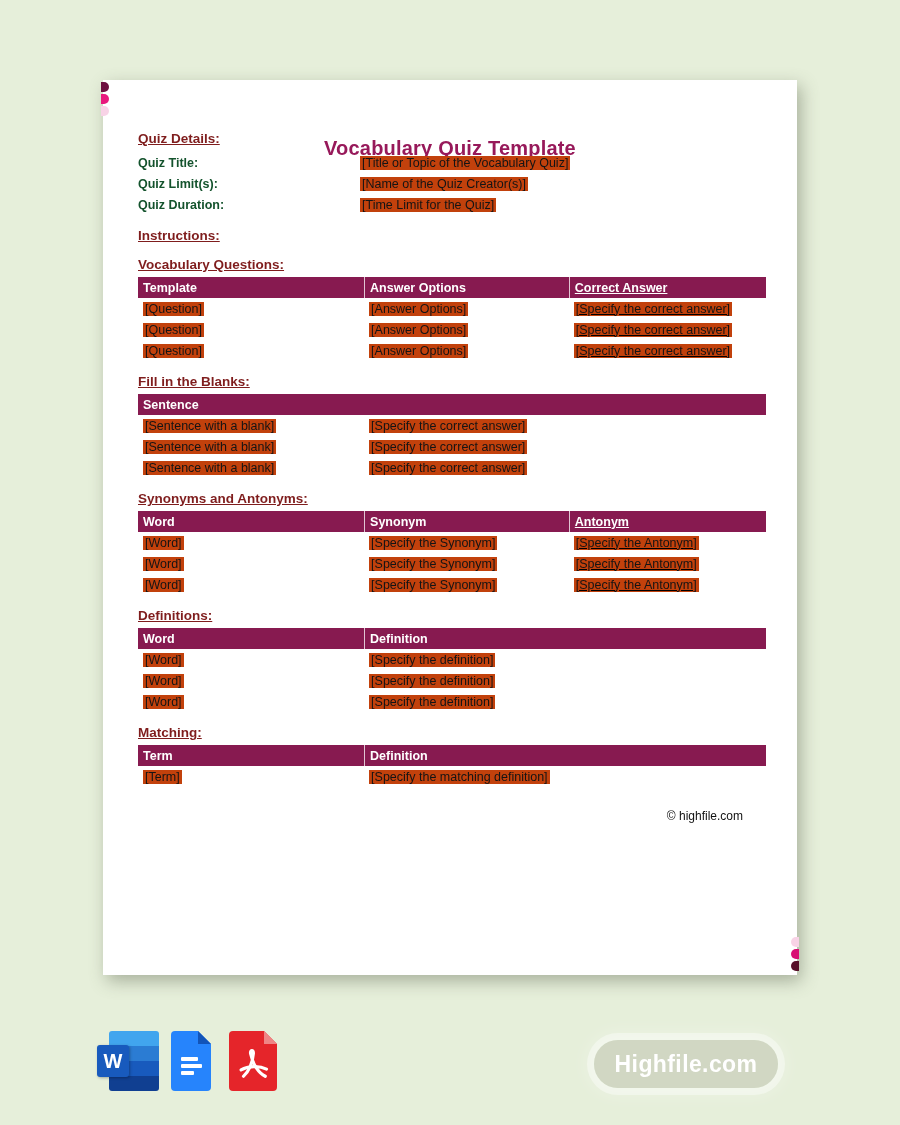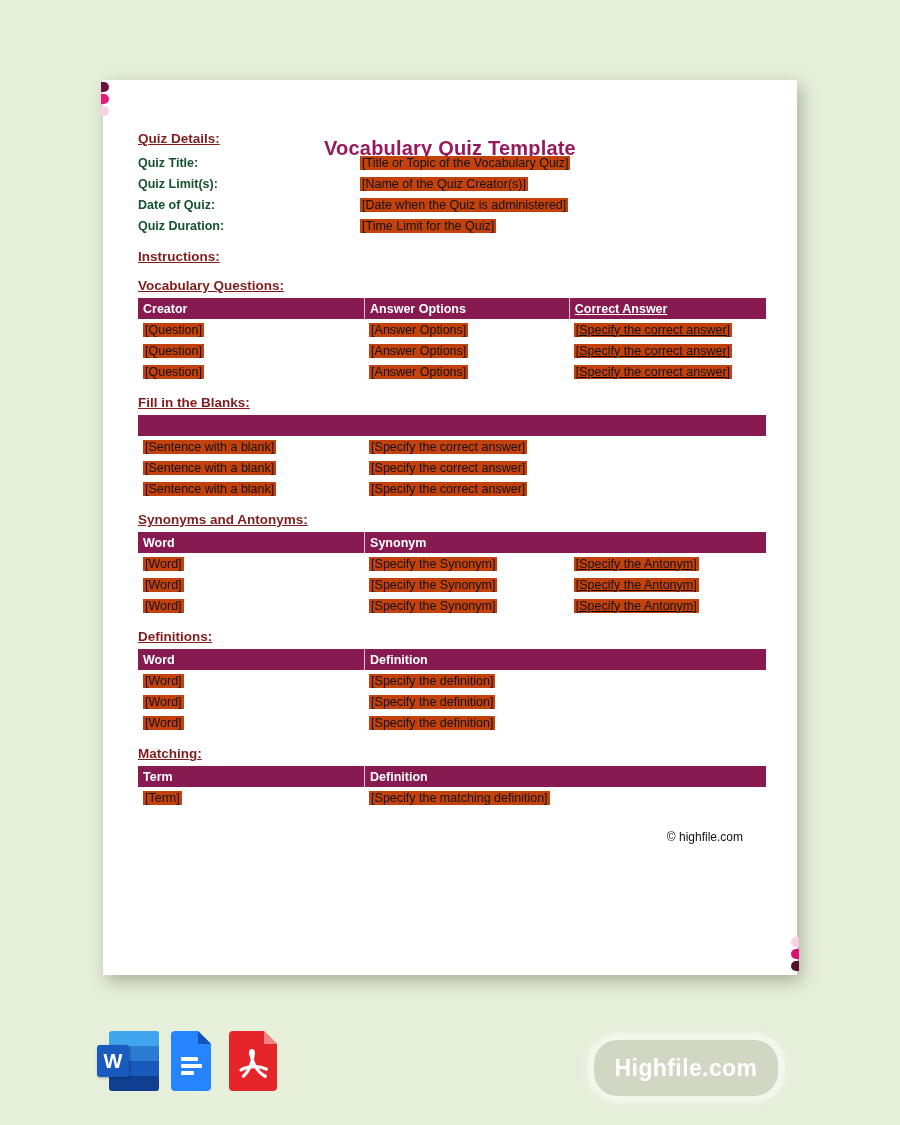--- a/index.html
+++ b/index.html
@@ -69,21 +69,21 @@
   .docs-line{position:absolute;left:10px;height:3.5px;background:#fff;border-radius:1px;}
   .dl1{top:26px;width:17px;}.dl2{top:33px;width:21px;}.dl3{top:40px;width:13px;}
   .pdf-icon{width:48px;margin-left:18px;}
   .pdf-body{position:absolute;inset:0;background:#e5252a;border-radius:4px;
             clip-path:polygon(0 0,calc(100% - 13px) 0,100% 13px,100% 100%,0 100%);}
   .pdf-fold{position:absolute;top:0;right:0;width:13px;height:13px;background:#ef8585;
             clip-path:polygon(0 0,100% 100%,0 100%);}
   .pdf-mark{position:absolute;left:5px;top:12px;}
   
   .watermark-pill{
-    position:absolute;left:594px;top:1040px;width:184px;height:56px;border-radius:24px;
+    position:absolute;left:594px;top:1040px;width:184px;height:48px;border-radius:24px;
     background:rgba(205,210,190,.85);
     box-shadow:0 0 0 7px rgba(255,255,255,.38), 0 0 18px 8px rgba(255,255,255,.25);
     display:flex;align-items:center;justify-content:center;
     color:#fff;font-weight:bold;font-size:23px;letter-spacing:.4px;cursor:pointer;
   }
 </style>
 </head>
 <body>
 
 <div class="canvas">
@@ -107,36 +107,32 @@
       <div id="quiz-details-rows">
           <div class="detail-row">
             <span class="detail-label">Quiz Title:</span>
             <span class="hl">[Title or Topic of the Vocabulary Quiz]</span>
           </div>
           <div class="detail-row">
             <span class="detail-label">Quiz Limit(s):</span>
             <span class="hl">[Name of the Quiz Creator(s)]</span>
           </div>
           <div class="detail-row">
-            <span class="detail-label">Date of Quiz:</span>
-            <span class="hl">[Date when the Quiz is administered]</span>
-          </div>
-          <div class="detail-row">
             <span class="detail-label">Quiz Duration:</span>
             <span class="hl">[Time Limit for the Quiz]</span>
           </div>
         </div>
 
       <h2 class="section-heading">Instructions:</h2>
 
       <div id="sections">
           <h2 class="section-heading">Vocabulary Questions:</h2>
           <div class="tbl">
             <div class="tr head">
-              <div class="td w1">Creator</div>
+              <div class="td w1">Template</div>
               <div class="td w2">Answer Options</div>
               <div class="td w3">Correct Answer</div>
             </div>
             <div class="tr">
               <div class="td w1"><span class="hl">[Question]</span></div>
               <div class="td w2"><span class="hl">[Answer Options]</span></div>
               <div class="td w3"><span class="hl">[Specify the correct answer]</span></div>
             </div>
             <div class="tr">
               <div class="td w1"><span class="hl">[Question]</span></div>
@@ -145,39 +141,41 @@
             </div>
             <div class="tr">
               <div class="td w1"><span class="hl">[Question]</span></div>
               <div class="td w2"><span class="hl">[Answer Options]</span></div>
               <div class="td w3"><span class="hl">[Specify the correct answer]</span></div>
             </div>
           </div>
           <h2 class="section-heading">Fill in the Blanks:</h2>
           <div class="tbl">
             <div class="tr head">
+              <div class="td w1">Sentence</div>
             </div>
             <div class="tr">
               <div class="td w1"><span class="hl">[Sentence with a blank]</span></div>
               <div class="td w23"><span class="hl">[Specify the correct answer]</span></div>
             </div>
             <div class="tr">
               <div class="td w1"><span class="hl">[Sentence with a blank]</span></div>
               <div class="td w23"><span class="hl">[Specify the correct answer]</span></div>
             </div>
             <div class="tr">
               <div class="td w1"><span class="hl">[Sentence with a blank]</span></div>
               <div class="td w23"><span class="hl">[Specify the correct answer]</span></div>
             </div>
           </div>
           <h2 class="section-heading">Synonyms and Antonyms:</h2>
           <div class="tbl">
             <div class="tr head">
               <div class="td w1">Word</div>
               <div class="td w2">Synonym</div>
+              <div class="td w3">Antonym</div>
             </div>
             <div class="tr">
               <div class="td w1"><span class="hl">[Word]</span></div>
               <div class="td w2"><span class="hl">[Specify the Synonym]</span></div>
               <div class="td w3"><span class="hl">[Specify the Antonym]</span></div>
             </div>
             <div class="tr">
               <div class="td w1"><span class="hl">[Word]</span></div>
               <div class="td w2"><span class="hl">[Specify the Synonym]</span></div>
               <div class="td w3"><span class="hl">[Specify the Antonym]</span></div>

